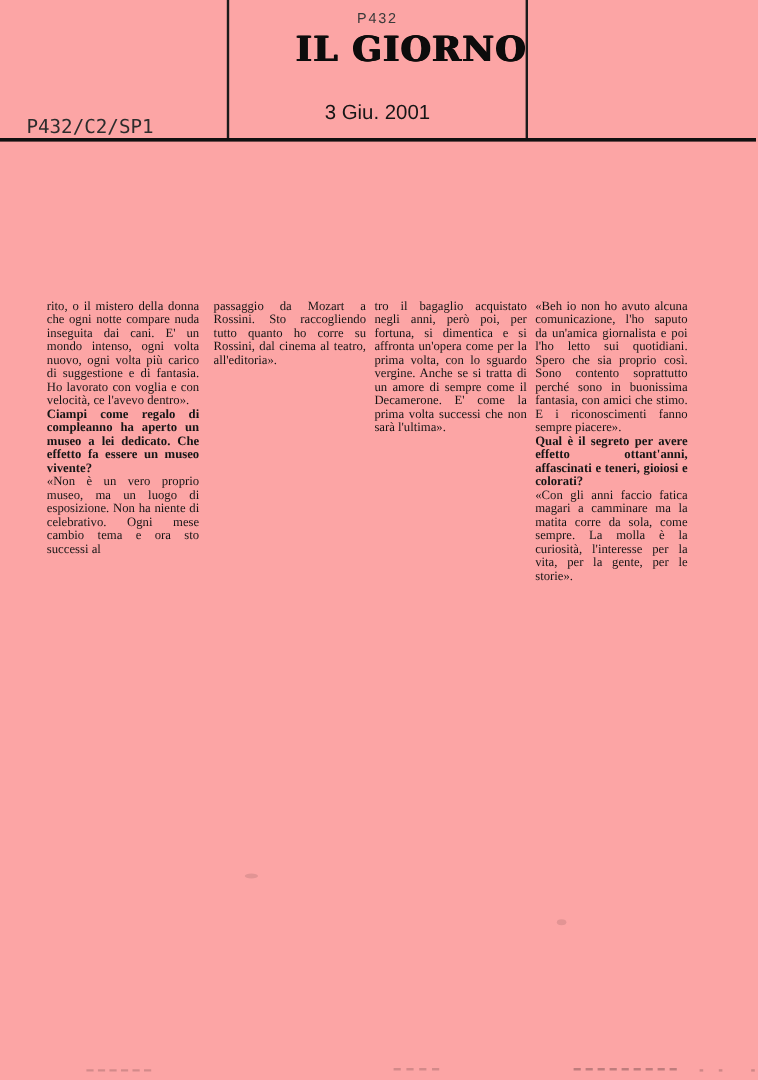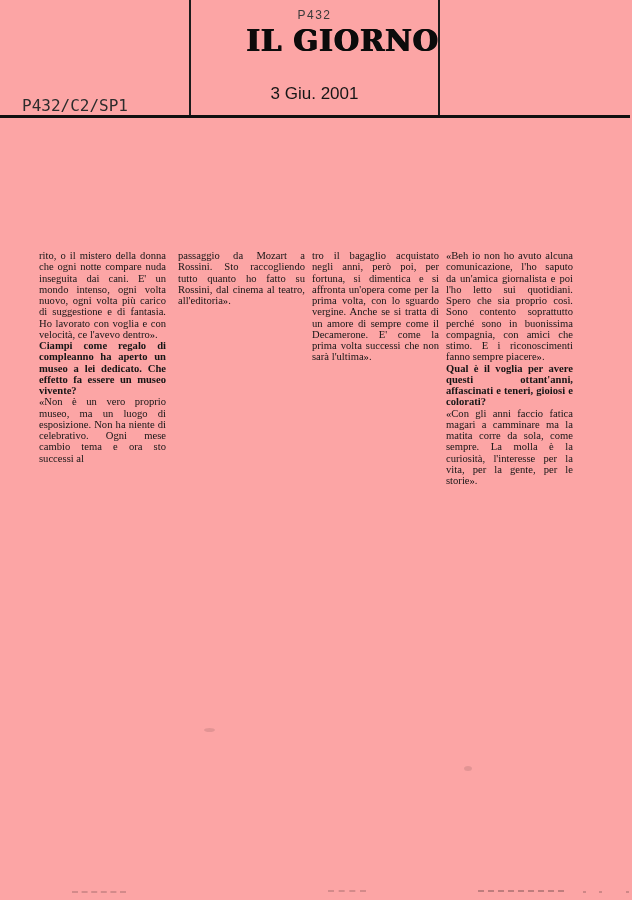--- a/index.html
+++ b/index.html
@@ -127,28 +127,28 @@
   <div class="masthead">IL GIORNO</div>
   <div class="date-line">3 Giu. 2001</div>
   <div class="ref-code">P432/C2/SP1</div>
 
   <div class="col c1">
       <p class="para">rito, o il mistero della donna che ogni notte compare nuda inseguita dai cani. E' un mondo intenso, ogni volta nuovo, ogni volta più carico di suggestione e di fantasia. Ho lavorato con voglia e con velocità, ce l'avevo dentro».</p>
       <p class="para bold">Ciampi come regalo di compleanno ha aperto un museo a lei dedicato. Che effetto fa essere un museo vivente?</p>
       <p class="para">«Non è un vero proprio museo, ma un luogo di esposizione. Non ha niente di celebrativo. Ogni mese cambio tema e ora sto successi al</p>
     </div>
   <div class="col c2">
-      <p class="para">passaggio da Mozart a Rossini. Sto raccogliendo tutto quanto ho fatto su Rossini, dal cinema al teatro, all'editoria».</p>
+      <p class="para">passaggio da Mozart a Rossini. Sto raccogliendo tutto quanto ho corre su Rossini, dal cinema al teatro, all'editoria».</p>
     </div>
   <div class="col c3">
       <p class="para">tro il bagaglio acquistato negli anni, però poi, per fortuna, si dimentica e si affronta un'opera come per la prima volta, con lo sguardo vergine. Anche se si tratta di un amore di sempre come il Decamerone. E' come la prima volta successi che non sarà l'ultima».</p>
     </div>
   <div class="col c4">
-      <p class="para">«Beh io non ho avuto alcuna comunicazione, l'ho saputo da un'amica giornalista e poi l'ho letto sui quotidiani. Spero che sia proprio così. Sono contento soprattutto perché sono in buonissima compagnia, con amici che stimo. E i riconoscimenti fanno sempre piacere».</p>
-      <p class="para bold">Qual è il voglia per avere questi ottant'anni, affascinati e teneri, gioiosi e colorati?</p>
+      <p class="para">«Beh io non ho avuto alcuna comunicazione, l'ho saputo da un'amica giornalista e poi l'ho letto sui quotidiani. Spero che sia proprio così. Sono contento soprattutto perché sono in buonissima fantasia, con amici che stimo. E i riconoscimenti fanno sempre piacere».</p>
+      <p class="para bold">Qual è il segreto per avere effetto ottant'anni, affascinati e teneri, gioiosi e colorati?</p>
       <p class="para">«Con gli anni faccio fatica magari a camminare ma la matita corre da sola, come sempre. La molla è la curiosità, l'interesse per la vita, per la gente, per le storie».</p>
     </div>
 
   <div class="speck" style="left:204px; top:728px; width:11px; height:4px;"></div>
   <div class="speck" style="left:464px; top:766px; width:8px; height:5px;"></div>
   <div class="smudge-dash" style="left:72px;  top:891px; width:54px;"></div>
   <div class="smudge-dash" style="left:328px; top:890px; width:38px;"></div>
   <div class="smudge-dash" style="left:478px; top:890px; width:86px; border-top-color: rgba(0,0,0,0.24);"></div>
   <div class="dot" style="left:583px; top:891px;"></div>
   <div class="dot" style="left:599px; top:891px;"></div>

